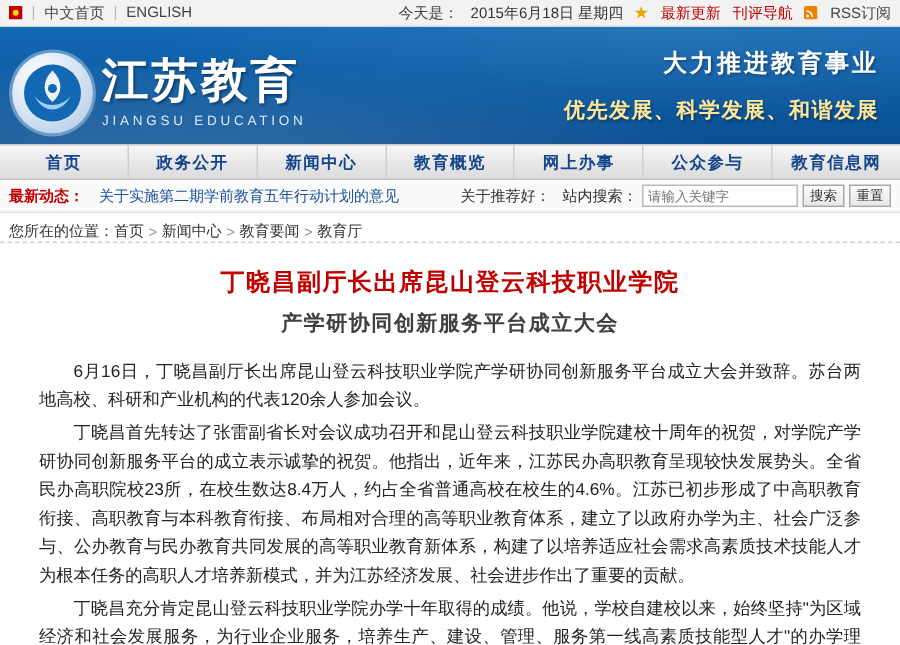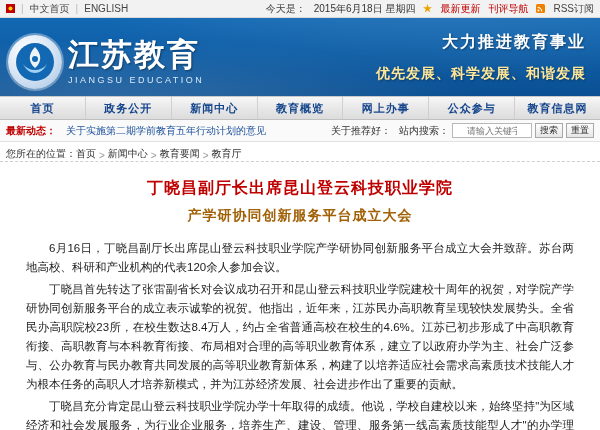--- a/index.html
+++ b/index.html
@@ -118,22 +118,22 @@
   .noticebar .scroll {
     flex: 0 0 auto; margin-left: 10px; color: #1a4f9c;
     white-space: nowrap;
   }
   .noticebar .recommend {
     margin-left: auto; display: flex; align-items: center; gap: 3px;
     white-space: nowrap; color: #333;
   }
   .noticebar .site { margin-left: 8px; display: flex; align-items: center; gap: 3px; }
   .noticebar input.search {
-    width: 80px; height: 15px; font-size: 9px;
-    border: 1px solid #b9b9b9; background: #fff; padding: 0 14px;
+    width: 104px; height: 15px; font-size: 9px;
+    border: 1px solid #b9b9b9; background: #fff; padding: 0 3px;
     color: #999;
   }
   .btn-sm {
     height: 15px; min-width: 28px; font-size: 9px;
     border: 1px solid #a8a8a8;
     background: linear-gradient(180deg,#fdfdfd,#e6e6e6);
     color: #333; cursor: pointer; padding: 0 4px; line-height: 13px;
   }
 
   
@@ -155,21 +155,21 @@
   }
   .article h1 {
     margin: 0; text-align: center;
     font-family: Liberation Serif, serif;
     font-size: 16px; font-weight: bold; color: #c00000;
     letter-spacing: 1px;
   }
   .article h2 {
     margin: 8px 0 0 0; text-align: center;
     font-family: "DejaVu Serif", serif;
-    font-size: 14px; font-weight: bold; color: #a16207;
+    font-size: 14px; font-weight: bold; color: #404040;
     letter-spacing: 1px;
   }
   .article .body { margin-top: 14px; }
   .article .body p {
     margin: 0 0 3px 0;
     font-size: 11.5px;
     line-height: 1.65;
     color: #222;
     text-align: justify;
     text-indent: 2em;

